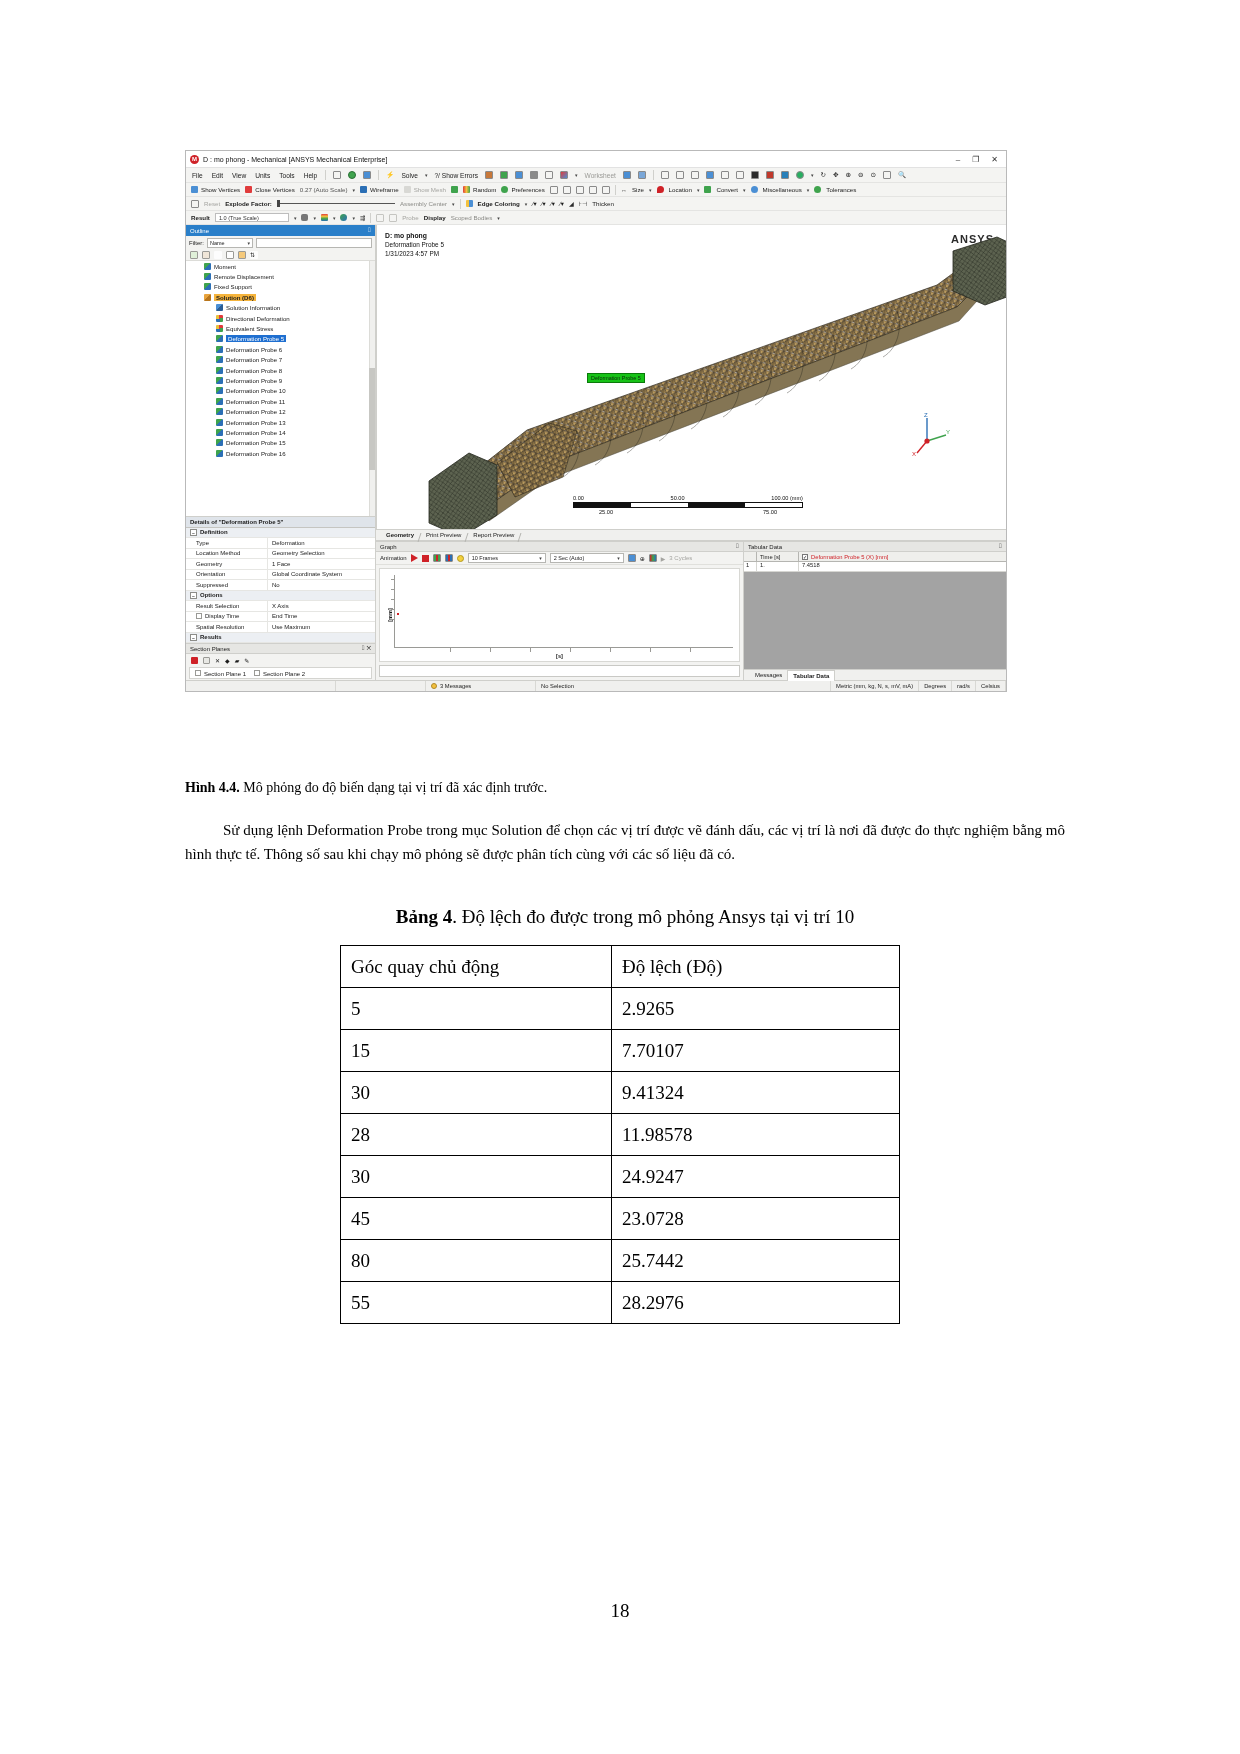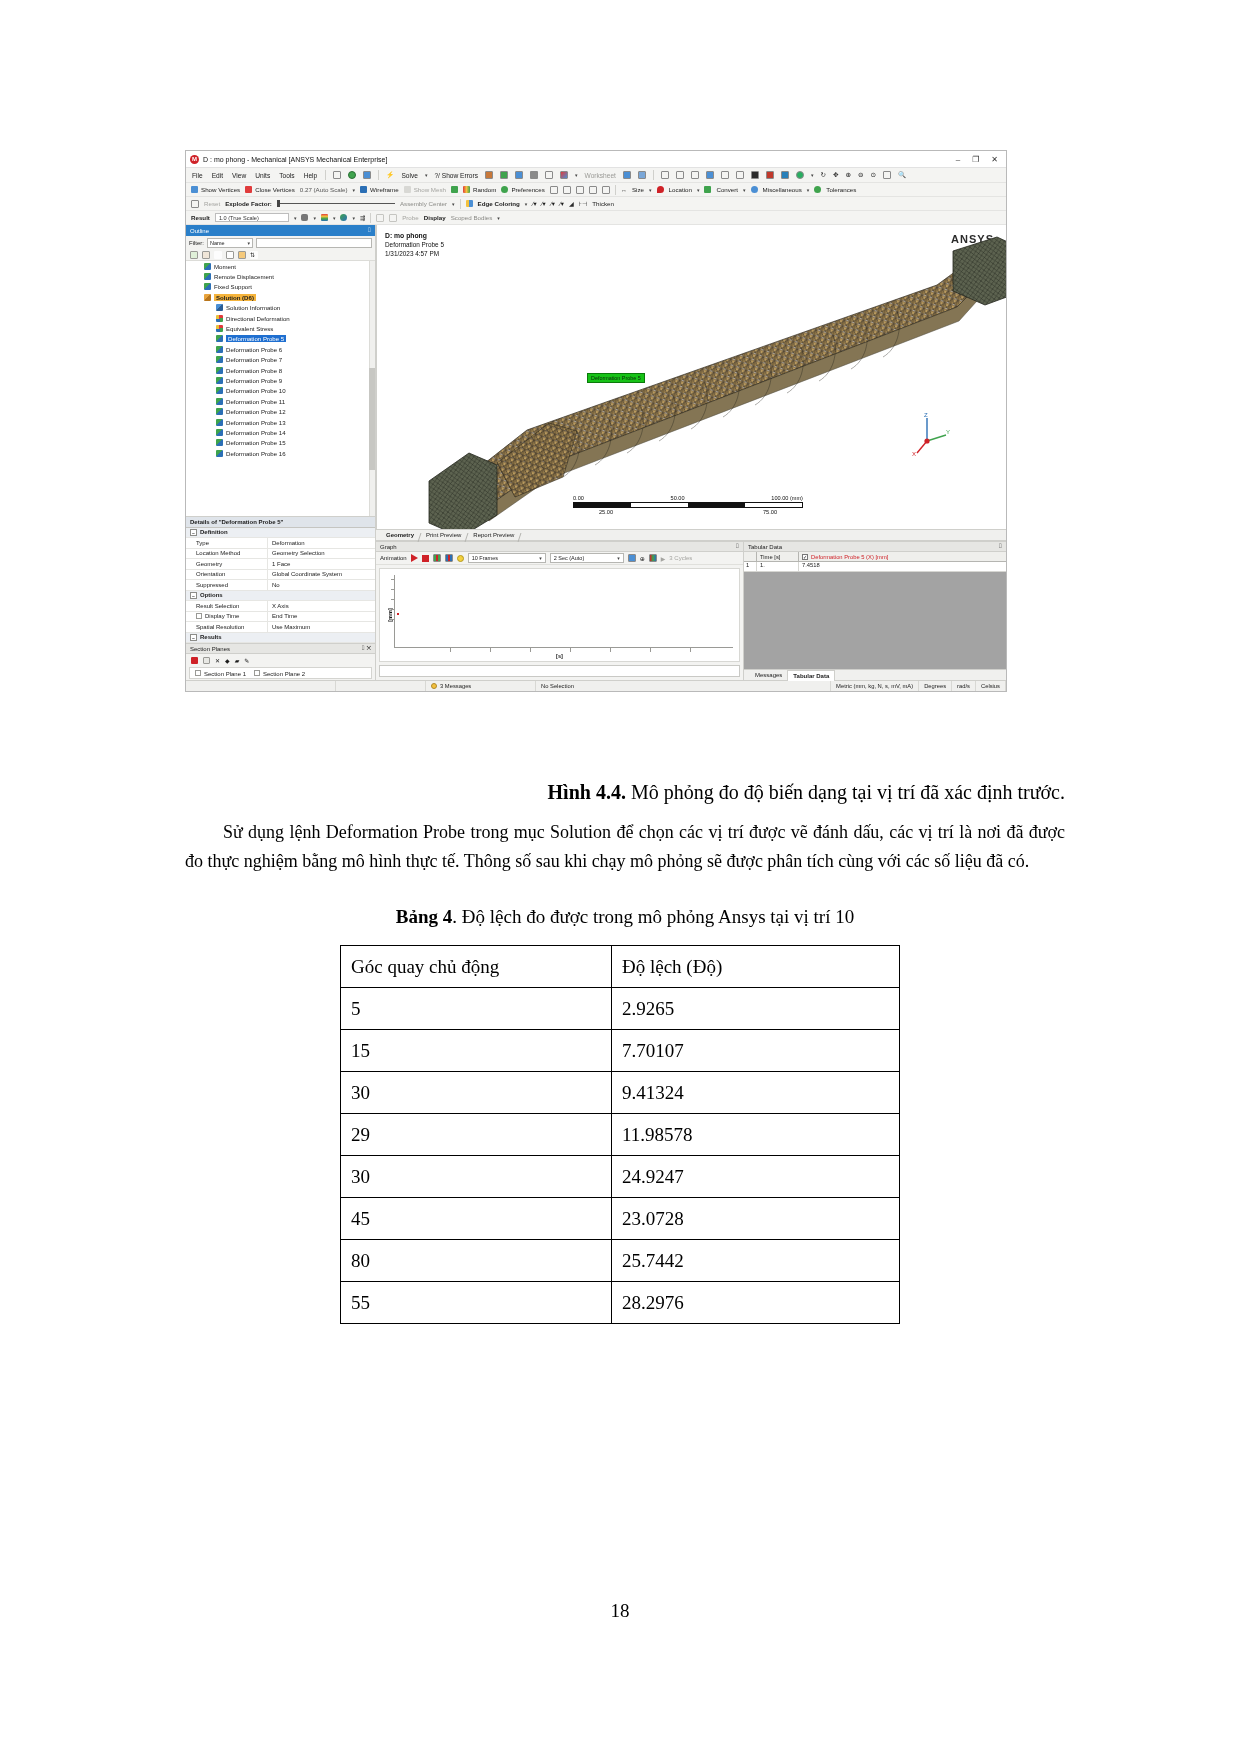--- a/index.html
+++ b/index.html
@@ -141,26 +141,26 @@
 
   
   .statusbar{height:11px;background:#f0f0ee;border-top:1px solid #cfcfcb;display:flex;align-items:center;font-size:5.8px;}
   .sb-cell{padding:0 5px;height:100%;display:flex;align-items:center;border-right:1px solid #d8d8d4;}
   .sb-cell.grow{flex:1;}
   .msg-ico{width:6px;height:6px;border-radius:50%;background:#f3c13e;border:1px solid #b0892a;margin-right:3px;}
 
   
   .caption{
     position:absolute;left:185px;top:778px;width:880px;
-    text-align:right;font-size:20px;line-height:1.45;
+    text-align:left;font-size:14px;line-height:1.45;
   }
   .caption b{font-weight:bold;}
   .para{
     position:absolute;left:185px;width:880px;
-    font-size:18px;line-height:1.62;text-align:justify;text-indent:38px;
+    font-size:15px;line-height:1.62;text-align:justify;text-indent:38px;
   }
   #para1{top:818px;}
   .tblcap{
     position:absolute;left:185px;top:906px;width:880px;
     text-align:center;font-size:19px;
   }
 
   
   table.data{
     position:absolute;left:340px;top:945px;width:560px;
@@ -715,21 +715,21 @@
         </tr>
         <tr>
           <td>15</td>
           <td>7.70107</td>
         </tr>
         <tr>
           <td>30</td>
           <td>9.41324</td>
         </tr>
         <tr>
-          <td>29</td>
+          <td>28</td>
           <td>11.98578</td>
         </tr>
         <tr>
           <td>30</td>
           <td>24.9247</td>
         </tr>
         <tr>
           <td>45</td>
           <td>23.0728</td>
         </tr>

